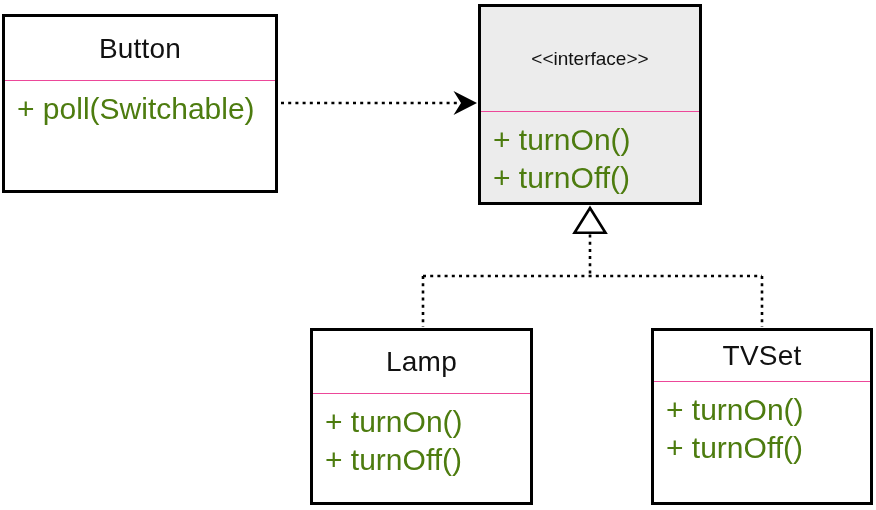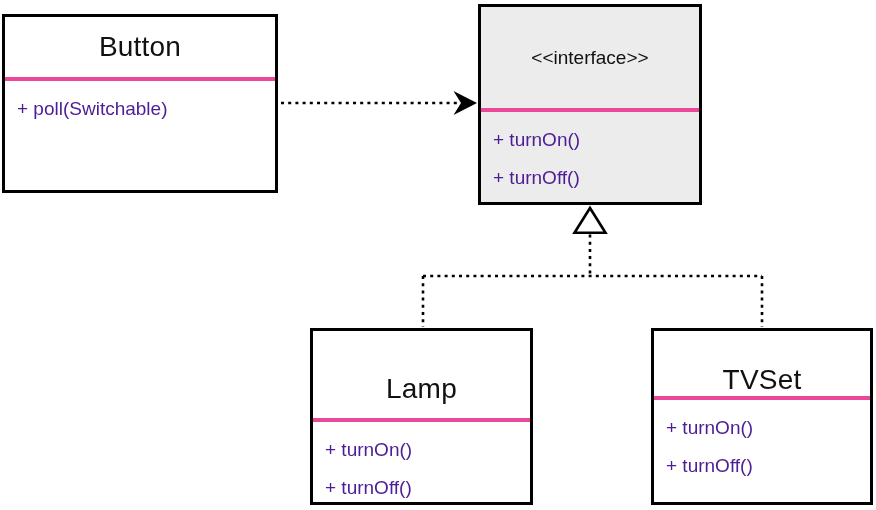--- a/index.html
+++ b/index.html
@@ -25,52 +25,52 @@
     position: absolute;
     background: #ffffff;
     border: 3px solid #000000;
   }
   .uml-class.interface { background: #ececec; }
   .title-compartment {
     display: flex;
     flex-direction: column;
     align-items: center;
     justify-content: center;
-    border-bottom: 4px solid #ec4899;
+    border-bottom: 1px solid #ec4899;
     text-align: center;
   }
   .class-name {
     font-size: 28px;
     line-height: 32px;
     letter-spacing: 0.2px;
     color: #111111;
   }
   .stereotype {
     font-size: 19px;
     line-height: 24px;
     color: #111111;
   }
   .members-compartment {
     padding: 9px 6px 0 12px;
   }
   .member {
-    font-size: 19px;
+    font-size: 30px;
     line-height: 38px;
     white-space: nowrap;
-    color: #4c1d95;
+    color: #4d7c0f;
   }
   
   #box-button      { left: 2px;   top: 14px;  width: 276px; height: 179px; }
   #box-button .title-compartment      { height: 64px; }
   #box-switchable  { left: 478px; top: 4px;   width: 224px; height: 201px; }
   #box-switchable .title-compartment  { height: 105px; }
   #box-lamp        { left: 310px; top: 328px; width: 223px; height: 177px; }
-  #box-lamp .title-compartment        { height: 63px; margin-top: 28px; }
+  #box-lamp .title-compartment        { height: 63px; }
   #box-tvset       { left: 651px; top: 328px; width: 222px; height: 177px; }
-  #box-tvset .title-compartment       { height: 69px; justify-content: flex-end; }
+  #box-tvset .title-compartment       { height: 51px; }
 </style>
 </head>
 <body>
 
 <div class="diagram">
 
   <svg class="connectors" viewBox="0 0 876 510" xmlns="http://www.w3.org/2000/svg">
 
     <path d="M281,103 H459" fill="none" stroke="#000000" stroke-width="2.6" stroke-dasharray="3 4.2"></path>
     <path d="M477,103 L453.5,91 L461,103 L453.5,115 Z" fill="#000000" stroke="none"></path>

